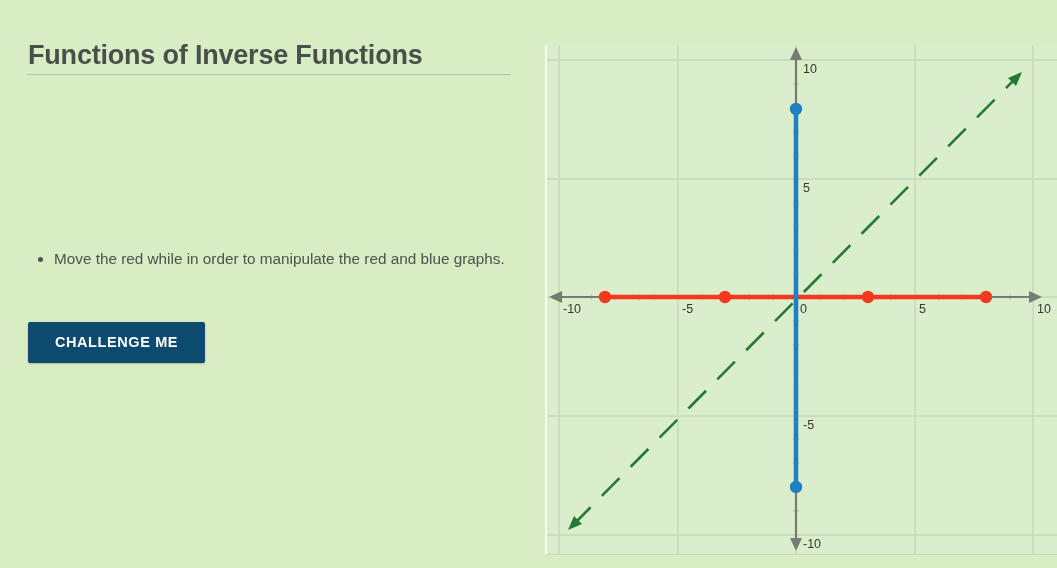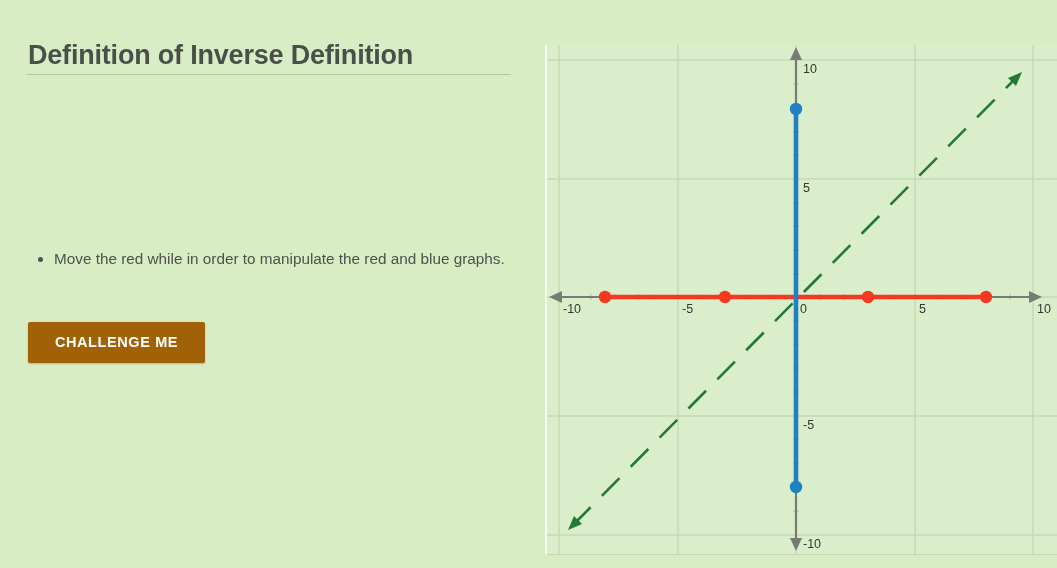--- a/index.html
+++ b/index.html
@@ -120,30 +120,30 @@
     fill: #33372f;
   }
 </style>
 </head>
 <body style="background: rgb(216, 237, 195);">
 
 <div id="page">
 
   <div id="left-panel">
 
-    <h1 id="page-title">Definition of Inverse Definition</h1>
+    <h1 id="page-title">Functions of Inverse Functions</h1>
 
     <div id="title-divider"></div>
 
 
     <ul id="bullet-list">
       <li>Move the red while in order to manipulate the red and blue graphs.</li>
     </ul>
 
-    <button id="challenge-button" style="background: #a16207; color: rgb(255, 255, 255);">CHALLENGE ME</button>
+    <button id="challenge-button" style="background: #0c4a6e; color: rgb(255, 255, 255);">CHALLENGE ME</button>
   </div>
 
   <div id="graph-panel" style="background: rgb(219, 238, 203);">
     <svg id="graph-svg" viewBox="0 0 512 510">
 
       <defs>
         <marker id="axis-arrow-up" markerWidth="10" markerHeight="10" refX="5" refY="8" orient="auto-start-reverse">
           <path d="M5,0 L10,10 L0,10 Z" fill="#757d72"></path>
         </marker>
       </defs>

